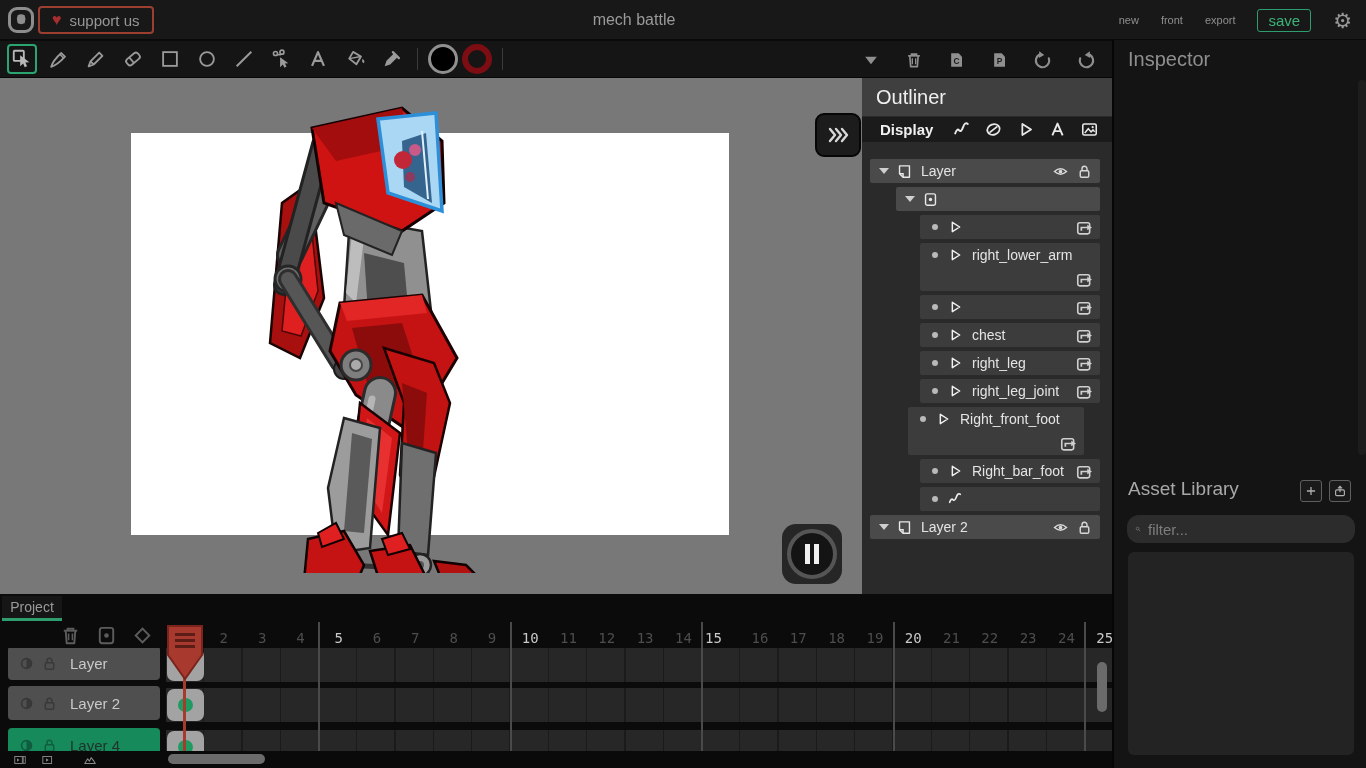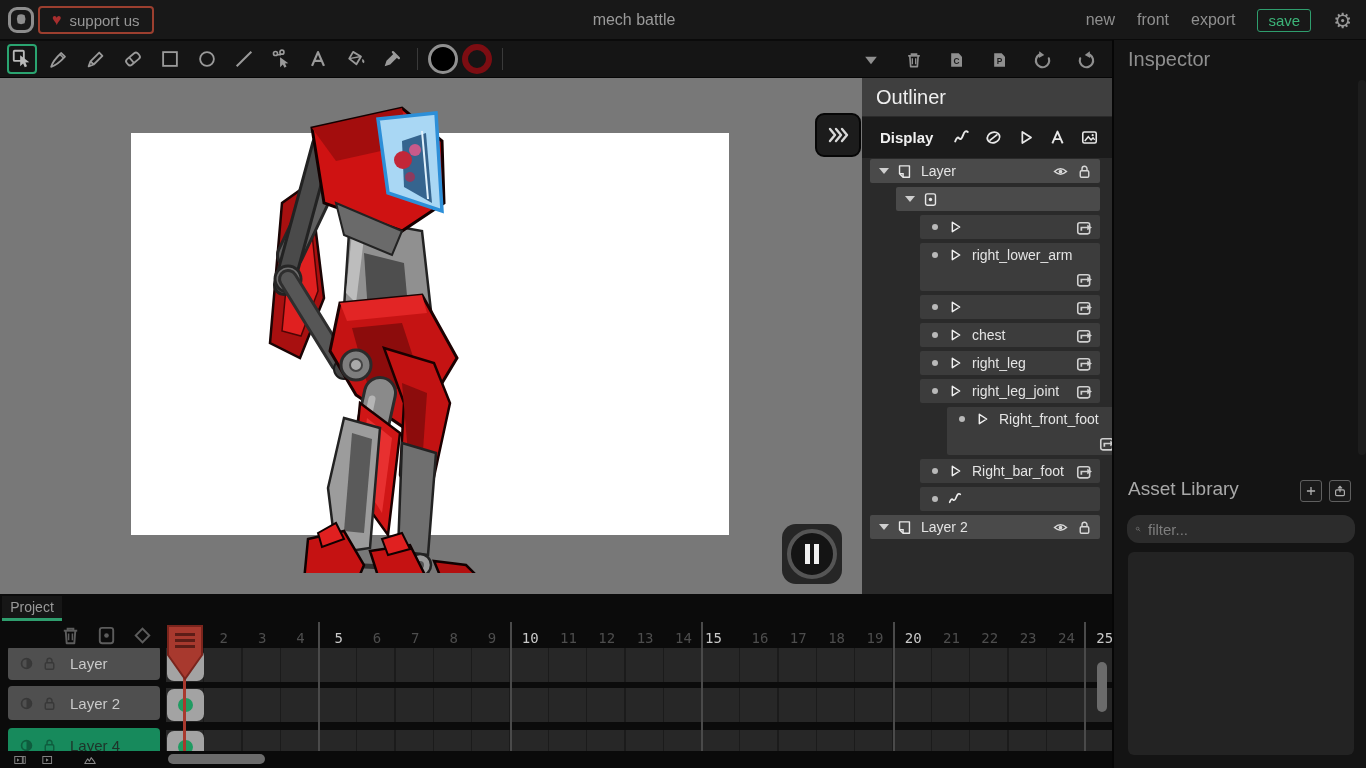--- a/index.html
+++ b/index.html
@@ -13,21 +13,21 @@
               display:flex; align-items:center; border-bottom:1px solid #0a0a0a; }
   .logo { position:absolute; left:8px; top:7px; width:26px; height:26px; border:3px solid #8d8d8d;
           border-radius:9px; color:#8d8d8d; padding:2px; }
   .support-btn { position:absolute; left:38px; top:6px; height:28px; border:2px solid #9c3f2f;
                  border-radius:4px; display:flex; align-items:center; gap:8px; padding:0 12px;
                  color:#979797; font-size:15px; }
   .support-heart { color:#a82e2e; font-size:16px; line-height:1; }
   .tb-title { position:absolute; left:634px; top:0; height:40px; transform:translateX(-50%);
               display:flex; align-items:center; color:#9a9a9a; font-size:16px; }
   .tb-right { position:absolute; right:14px; top:0; height:40px; display:flex; align-items:center; gap:22px; }
-  .tb-link { color:#8f8f8f; font-size:16px; cursor:pointer;text-align:right; }
+  .tb-link { color:#8f8f8f; font-size:11px; cursor:pointer;text-align:right; }
   .save-btn { color:#3cb378; font-size:15px; border:1px solid #2f9e6e; border-radius:3px; padding:2px 10px; }
   .gear { color:#989898; font-size:21px; line-height:1; }
 
   
   .toolbar { position:absolute; left:0; top:41px; width:1112px; height:37px; background:#151515;
              display:flex; align-items:center; border-bottom:1px solid #060606; }
   .tool { width:30px; height:30px; margin-left:7px; border-radius:4px; color:#9a9a9a;
           display:flex; align-items:center; justify-content:center; }
   .tool .icn { width:22px; height:22px; }
   .tool.selected { border:2px solid #2aa470; color:#b9b9b9; }
@@ -62,21 +62,21 @@
   .mech-svg { position:absolute; left:252px; top:25px; width:280px; height:470px; }
   .expand-btn { position:absolute; left:815px; top:35px; width:46px; height:44px; background:#1c1c1c;
                 border:2px solid #060606; border-radius:9px; color:#d8d8d8; padding:8px 9px; }
   .pause-btn { position:absolute; left:782px; top:446px; width:60px; height:60px; background:#262626;
                border-radius:14px; padding:3px; }
 
   
   .outliner { position:absolute; left:862px; top:78px; width:250px; height:516px; background:#2a2a2a; }
   .outliner-header { position:absolute; left:0; top:0; width:250px; height:38px; background:#3f3f3f;
                      display:flex; align-items:center; padding-left:14px; color:#efefef; font-size:20px; }
-  .display-row { position:absolute; left:0; top:39px; width:250px; height:41px; background:#1b1b1b;
+  .display-row { position:absolute; left:0; top:39px; width:250px; height:25px; background:#1b1b1b;
                  display:flex; align-items:center; padding-left:18px; gap:15px; }
   .display-label { color:#f0f0f0; font-size:15px; font-weight:bold; margin-right:4px; }
   .display-filter { width:19px; height:19px; color:#e8e8e8; }
   .otl-tree { position:absolute; left:0; top:74px; width:250px; height:442px; padding-top:7px;
               display:flex; flex-direction:column; gap:4px; overflow:hidden; }
   .otl-row { height:24px; border-radius:2px; display:flex; align-items:center; color:#e4e4e4; font-size:14px; }
   .otl-row.kind-layer, .otl-row.kind-frame { background:#4a4a4a; }
   .otl-row.kind-clip, .otl-row.kind-path { background:#3c3c3c; }
   .otl-row.wrapped { height:48px; flex-wrap:wrap; align-content:flex-start; }
   .otl-line { width:100%; height:24px; display:flex; align-items:center; }
@@ -541,21 +541,21 @@
         <span class="lbl">right_leg_joint</span>
         <span class="otl-sp"></span>
         <span class="icn otl-jump">
           <svg viewBox="0 0 24 24">
             <rect x="3.5" y="6" width="15" height="14" rx="2.5" fill="none" stroke="currentColor" stroke-width="2"></rect>
             <path d="M8 16 V12 H17" fill="none" stroke="currentColor" stroke-width="2.2"></path>
             <polygon points="15.5,8.5 21.5,12 15.5,15.5" fill="currentColor"></polygon>
           </svg>
         </span>
       </div>
-      <div class="otl-row kind-clip wrapped" style="margin-left: 85px; width: 176px;">
+      <div class="otl-row kind-clip wrapped" style="margin-left: 46px; width: 176px;">
         <span class="otl-line">
           <span class="otl-bullet"></span>
           <span class="icn otl-play">
             <svg viewBox="0 0 24 24">
               <path d="M8 5 L19 12 L8 19 Z" fill="none" stroke="currentColor" stroke-width="2.2" stroke-linejoin="round"></path>
             </svg>
           </span>
           <span class="lbl">Right_front_foot</span>
         </span>
         <span class="otl-line">

